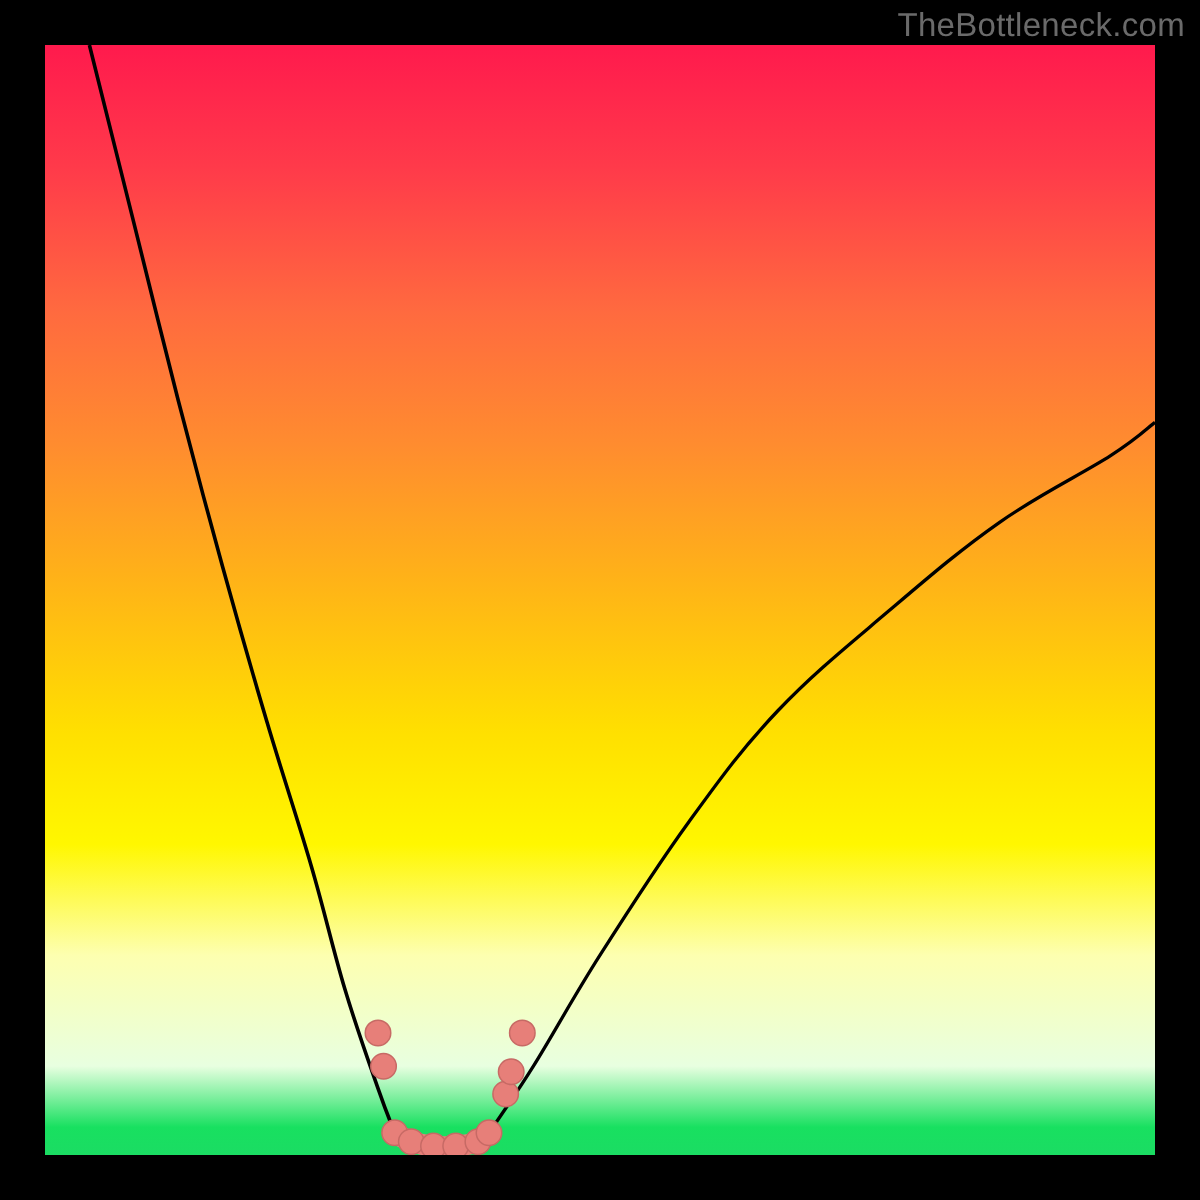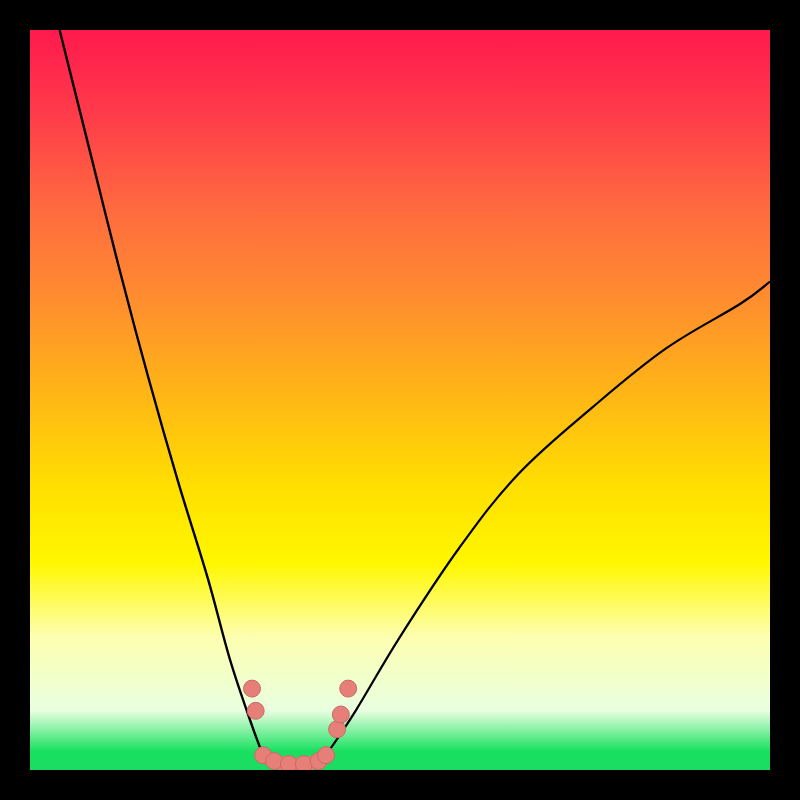--- a/index.html
+++ b/index.html
@@ -74,13 +74,14 @@
           <circle cx="259" cy="734.08" r="8.5" fill="#e77f79" stroke="#c76a65" stroke-width="1"></circle>
           <circle cx="273.8" cy="734.08" r="8.5" fill="#e77f79" stroke="#c76a65" stroke-width="1"></circle>
           <circle cx="288.6" cy="731.12" r="8.5" fill="#e77f79" stroke="#c76a65" stroke-width="1"></circle>
           <circle cx="296" cy="725.2" r="8.5" fill="#e77f79" stroke="#c76a65" stroke-width="1"></circle>
           <circle cx="307.09999999999997" cy="699.3" r="8.5" fill="#e77f79" stroke="#c76a65" stroke-width="1"></circle>
           <circle cx="310.8" cy="684.5" r="8.5" fill="#e77f79" stroke="#c76a65" stroke-width="1"></circle>
           <circle cx="318.2" cy="658.6" r="8.5" fill="#e77f79" stroke="#c76a65" stroke-width="1"></circle>
         </g>
     </svg>
   </div>
+  <div class="watermark">TheBottleneck.com</div>
 </div>
 
 </body></html>

